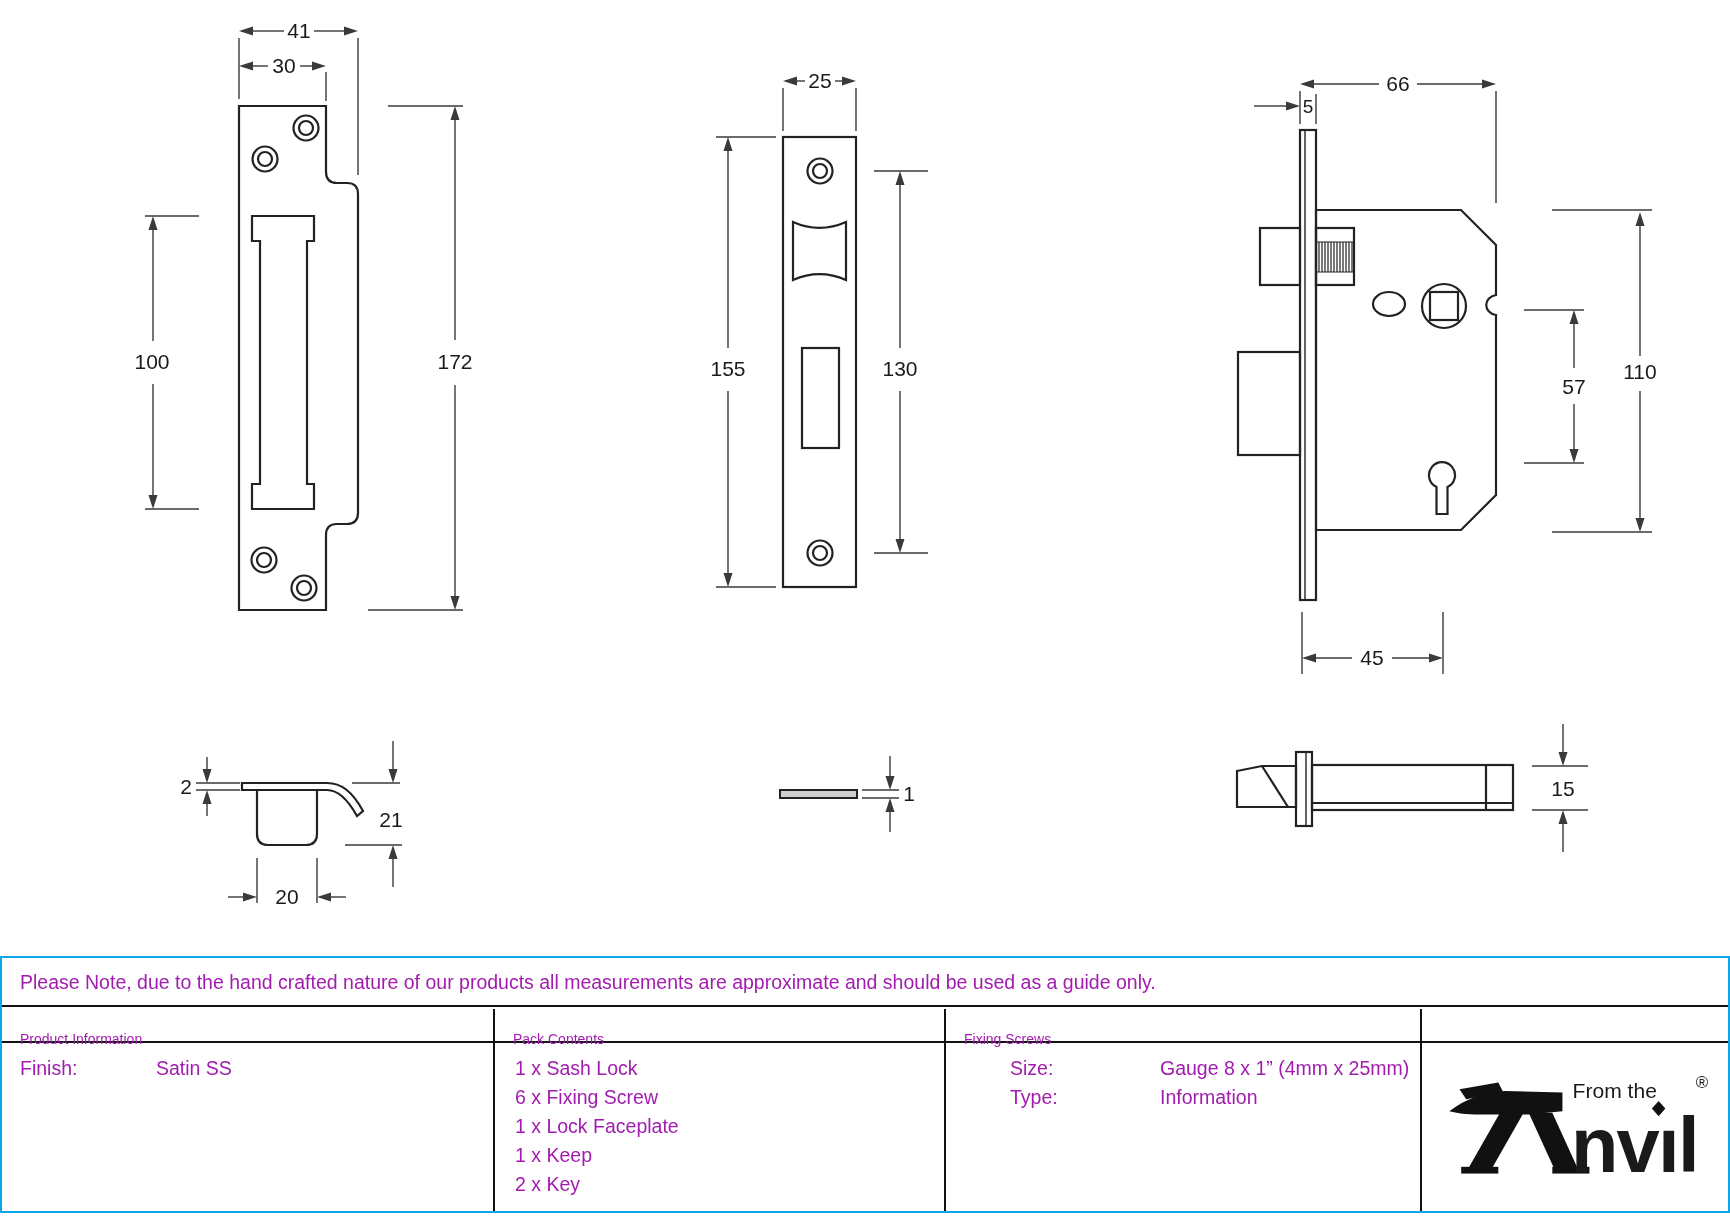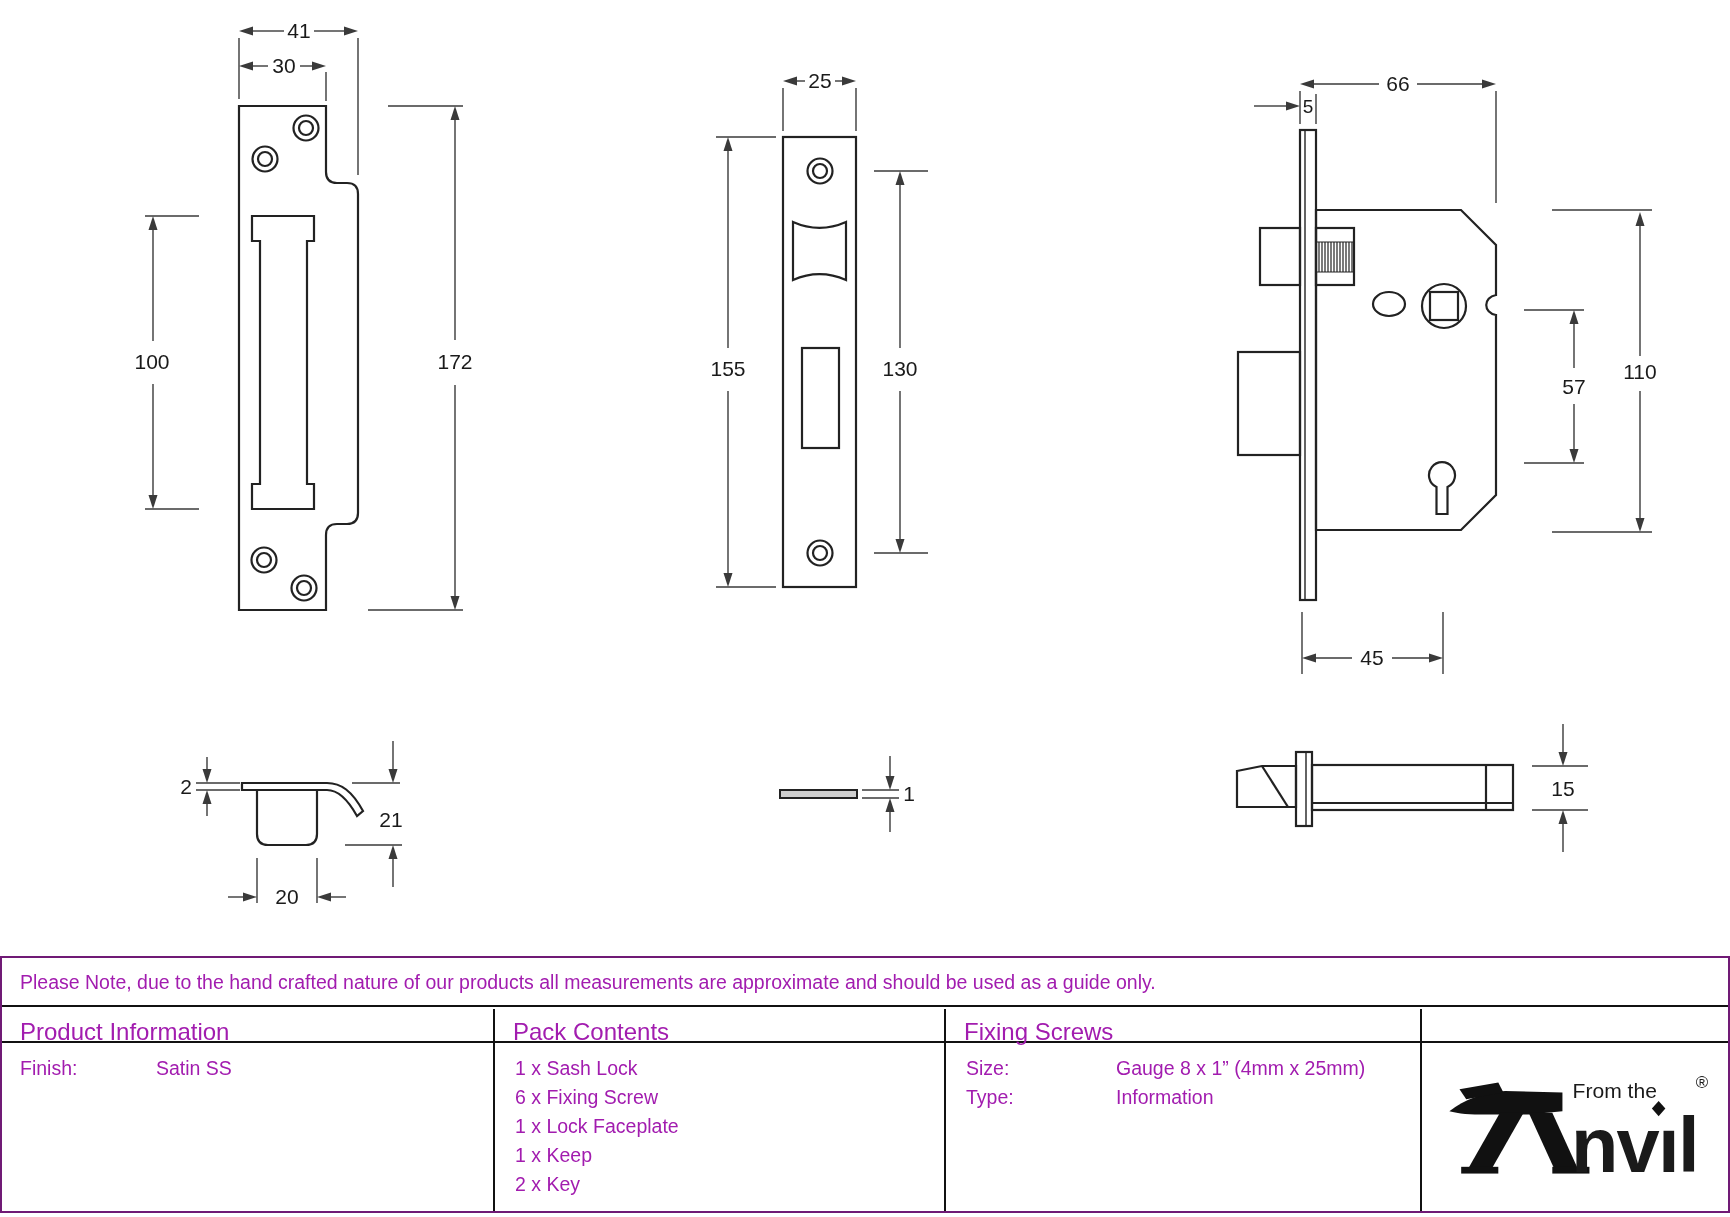--- a/index.html
+++ b/index.html
@@ -1,28 +1,28 @@
 <!DOCTYPE html>
 <html><head>
 <meta charset="utf-8">
 <style>
   html,body{margin:0;padding:0;background:#fff;}
   .sheet{position:relative;width:1730px;height:1217px;background:#fff;overflow:hidden;
          font-family:"Liberation Sans",sans-serif;color:#a21caf;}
   svg text{font-family:"Liberation Sans",sans-serif;fill:#1a1a1a;}
-  .tbl{position:absolute;left:0;top:956px;width:1726px;height:253px;border:2px solid #701a75;background:#fff;}
+  .tbl{position:absolute;left:0;top:956px;width:1726px;height:253px;border:2px solid #0ea5e9;background:#fff;}
   .note-row{position:absolute;left:0;top:0;width:100%;height:49px;border-bottom:2px solid #111;
             font-size:19.5px;line-height:49px;padding-left:18px;box-sizing:border-box;}
   .hdr-row{position:absolute;left:0;top:51px;width:100%;height:32px;border-bottom:2px solid #111;}
-  .hdr{position:absolute;top:8px;height:32px;line-height:30px;font-size:24px;}
+  .hdr{position:absolute;top:15px;height:32px;line-height:30px;font-size:14px;}
   .vline{position:absolute;top:51px;bottom:0;width:2px;background:#111;}
   .cell{position:absolute;font-size:19.5px;line-height:29px;white-space:nowrap;}
   .lbl{display:inline-block;}
   .pi .lbl{width:136px;}
-  .fs .lbl{width:150px;}
+  .fs .lbl{width:150px;margin-left:44px;}
   .logo-box{position:absolute;left:1444px;top:104px;width:270px;height:132px;}
 </style>
 </head>
 <body>
 
 <div class="sheet">
 
 <svg width="1730" height="955" viewBox="0 0 1730 955">
 
   <g stroke="#222" stroke-width="2.2" fill="none">

